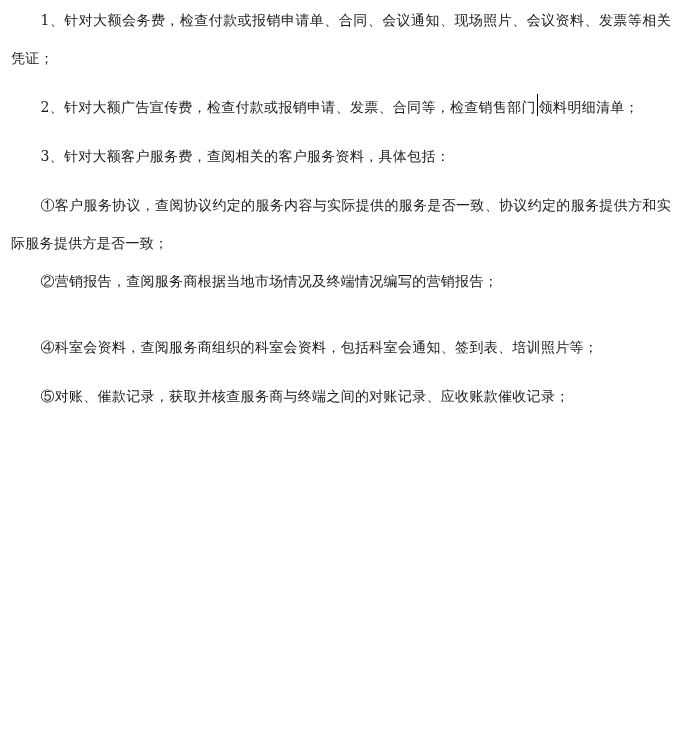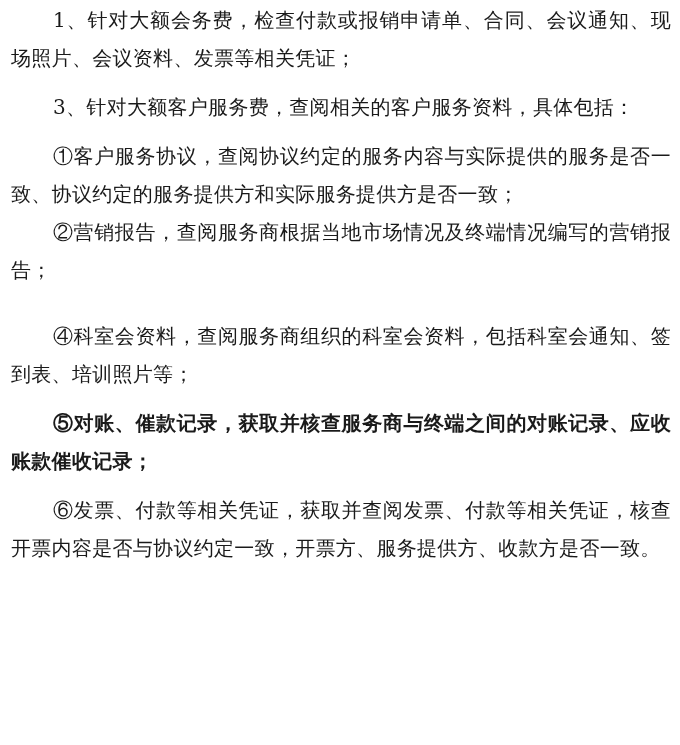--- a/index.html
+++ b/index.html
@@ -3,38 +3,38 @@
 <meta charset="utf-8">
 <style>
   html, body { margin: 0; padding: 0; background: #ffffff; }
   body {
     width: 680px; height: 745px; overflow: hidden; position: relative;
     font-family: "DejaVu Serif", "Liberation Serif", serif;
     color: #1a1a1a;
   }
   .doc { position: absolute; left: 11px; top: 0; width: 660px; }
   .para {
-    font-size: 20px;
+    font-size: 14px;
     line-height: 38px;
     text-indent: 2.1em;
     margin: 0;
     letter-spacing: 0.3px;
     text-align: justify;
     text-align-last: left;
   }
   .cursor {
     display: inline-block; width: 1px; height: 22px; background: #000;
     vertical-align: -4px; margin: 0 1px;
   }
 </style>
 </head>
 <body>
 
 <div class="doc">
   <p class="para" style="margin-top:1px;">1、针对大额会务费，检查付款或报销申请单、合同、会议通知、现场照片、会议资料、发票等相关凭证；</p>
+  <p class="para" style="margin-top:11px;"><span>2、针对大额广告宣传费，检查付款或报销申请、发票、合同等，检查销售部门</span><span class="cursor"></span><span>领料明细清单；</span></p>
   <p class="para" style="margin-top:11px;">3、针对大额客户服务费，查阅相关的客户服务资料，具体包括：</p>
   <p class="para" style="margin-top:11px;">①客户服务协议，查阅协议约定的服务内容与实际提供的服务是否一致、协议约定的服务提供方和实际服务提供方是否一致；</p>
   <p class="para" style="">②营销报告，查阅服务商根据当地市场情况及终端情况编写的营销报告；</p>
   <p class="para" style="margin-top:28px;">④科室会资料，查阅服务商组织的科室会资料，包括科室会通知、签到表、培训照片等；</p>
-  <p class="para" style="margin-top:11px;font-weight:bold;">⑤对账、催款记录，获取并核查服务商与终端之间的对账记录、应收账款催收记录；</p>
-  <p class="para" style="margin-top:11px;">⑥发票、付款等相关凭证，获取并查阅发票、付款等相关凭证，核查开票内容是否与协议约定一致，开票方、服务提供方、收款方是否一致。</p>
+  <p class="para" style="margin-top:11px;">⑤对账、催款记录，获取并核查服务商与终端之间的对账记录、应收账款催收记录；</p>
 
 </div>
 
 </body></html>

